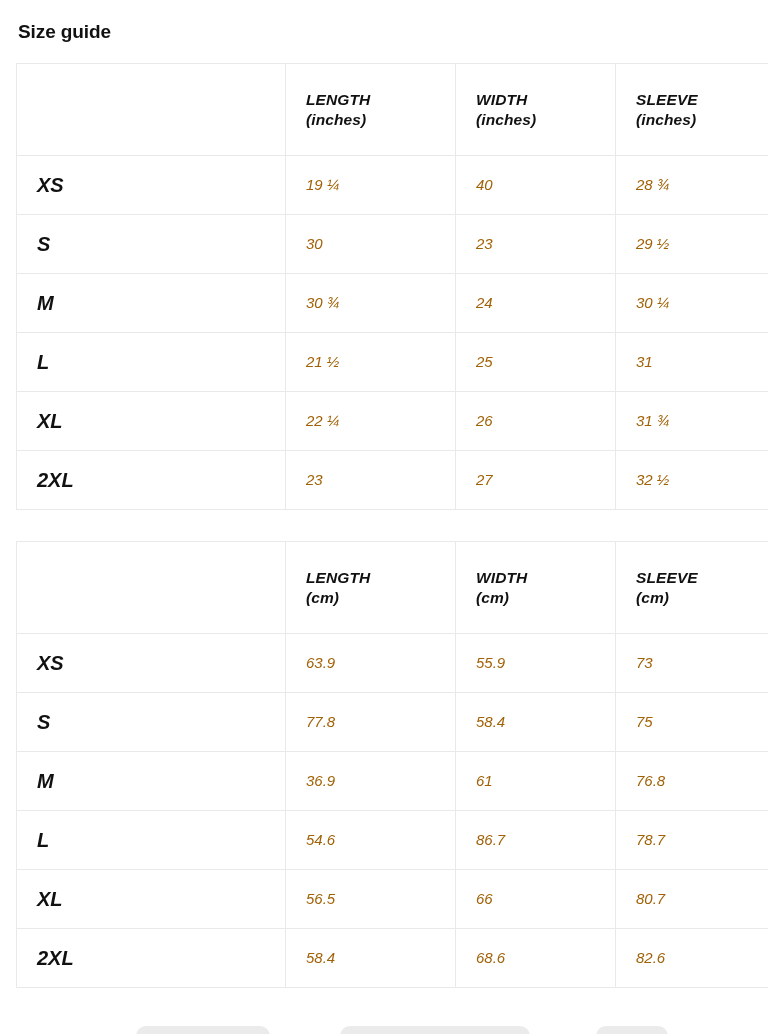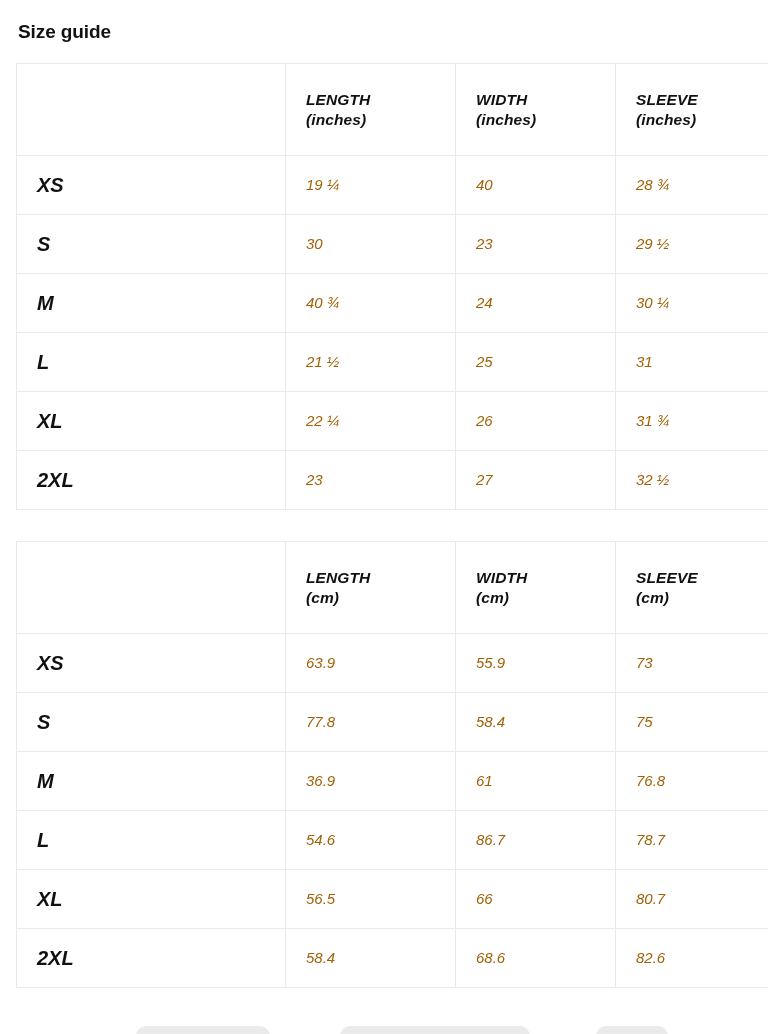--- a/index.html
+++ b/index.html
@@ -164,21 +164,21 @@
           <td class="frac">28 ¾</td>
         </tr>
         <tr>
           <th class="row-label">S</th>
           <td class="frac">30</td>
           <td class="frac">23</td>
           <td class="frac">29 ½</td>
         </tr>
         <tr>
           <th class="row-label">M</th>
-          <td class="frac">40 ¾</td>
+          <td class="frac">30 ¾</td>
           <td class="frac">24</td>
           <td class="frac">30 ¼</td>
         </tr>
         <tr>
           <th class="row-label">L</th>
           <td class="frac">21 ½</td>
           <td class="frac">25</td>
           <td class="frac">31</td>
         </tr>
         <tr>

